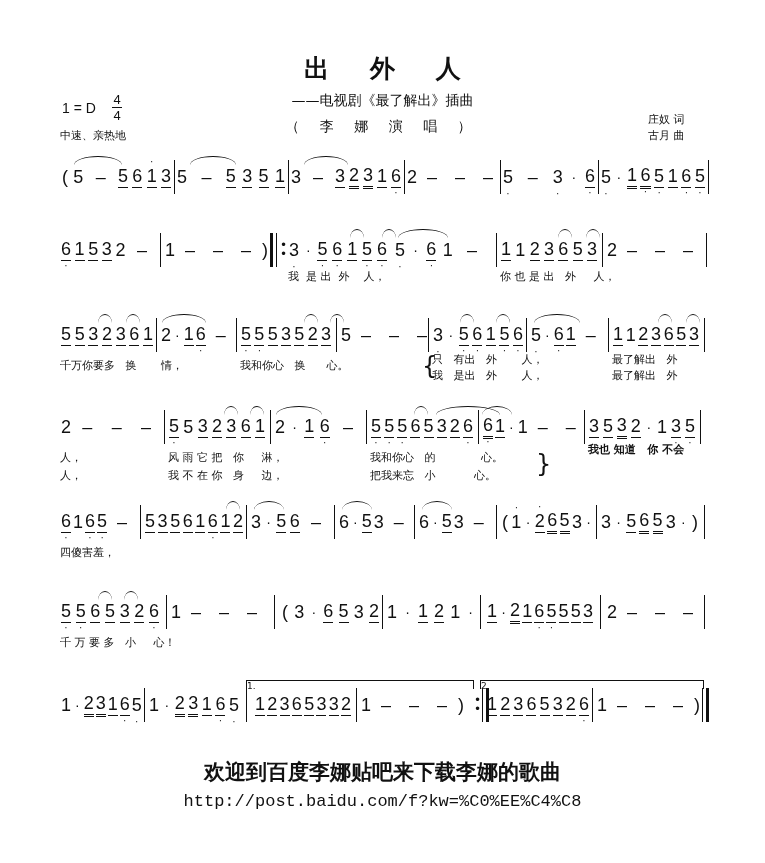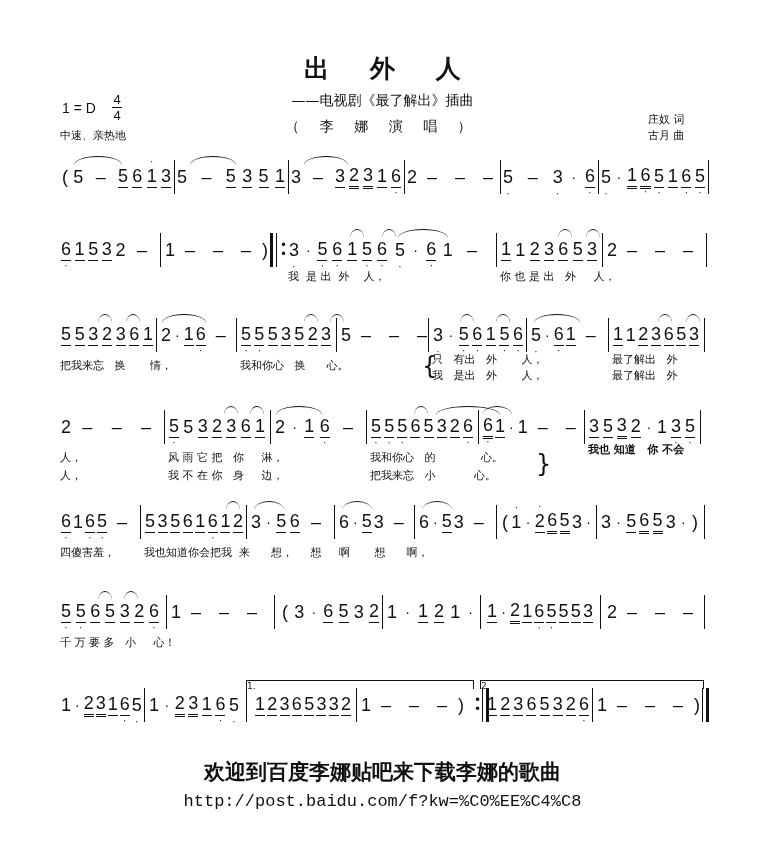--- a/index.html
+++ b/index.html
@@ -241,21 +241,21 @@
       <div class="slur" style="left: 38px; width: 14px; top: -4px;"></div>
       <div class="slur" style="left: 66px; width: 14px; top: -4px;"></div>
       <div class="slur" style="left: 102px; width: 44px; top: -4px;"></div>
       <div class="slur" style="left: 244px; width: 14px; top: -4px;"></div>
       <div class="slur" style="left: 270px; width: 14px; top: -4px;"></div>
       <div class="slur" style="left: 400px; width: 14px; top: -4px;"></div>
       <div class="slur" style="left: 436px; width: 14px; top: -4px;"></div>
       <div class="slur" style="left: 474px; width: 46px; top: -4px;"></div>
       <div class="slur" style="left: 598px; width: 14px; top: -4px;"></div>
       <div class="slur" style="left: 626px; width: 14px; top: -4px;"></div>
-      <div class="lyric" style="left: 0px; top: 40px;">把我来忘   换       情，</div>
+      <div class="lyric" style="left: 0px; top: 40px;">千万你要多   换       情，</div>
       <div class="lyric" style="left: 180px; top: 40px;">我和你心   换      心。</div>
       <div class="lyric" style="left: 372px; top: 34px;">只   有出   外       人，</div>
       <div class="lyric" style="left: 372px; top: 50px;">我   是出   外       人，</div>
       <div class="lyric" style="left: 552px; top: 34px;">最了解出   外</div>
       <div class="lyric" style="left: 552px; top: 50px;">最了解出   外</div>
       <div class="lyric" style="left: 362px; top: 34px; font-size: 24px; line-height: 28px;">{</div>
     </div>
     <div class="row" style="top: 410px; width: 650px;">
       <div class="measure" style="left: 0px; width: 100px; justify-content: space-between;">
         <span class="note">2</span>
@@ -392,21 +392,20 @@
       <div class="bar" style="left: 274px;"></div>
       <div class="bar" style="left: 354px;"></div>
       <div class="bar" style="left: 436px;"></div>
       <div class="bar" style="left: 536px;"></div>
       <div class="bar" style="left: 644px;"></div>
       <div class="slur" style="left: 166px; width: 14px; top: -4px;"></div>
       <div class="slur" style="left: 194px; width: 30px; top: -4px;"></div>
       <div class="slur" style="left: 282px; width: 30px; top: -4px;"></div>
       <div class="slur" style="left: 362px; width: 30px; top: -4px;"></div>
       <div class="lyric" style="left: 0px; top: 40px;">四傻害羞，</div>
-      <div class="lyric" style="left: 84px; top: 40px;">我也知道你会把我  来      想，     想     啊       想      啊，</div>
     </div>
     <div class="row" style="top: 595px; width: 650px;">
       <div class="measure" style="left: 0px; width: 100px; justify-content: space-between;">
         <span class="note u1">5<span class="dot lo">·</span></span>
         <span class="note u1">5<span class="dot lo">·</span></span>
         <span class="note u1">6</span>
         <span class="note u1">5</span>
         <span class="note u1">3</span>
         <span class="note u1">2</span>
         <span class="note u1">6<span class="dot lo">·</span></span>

